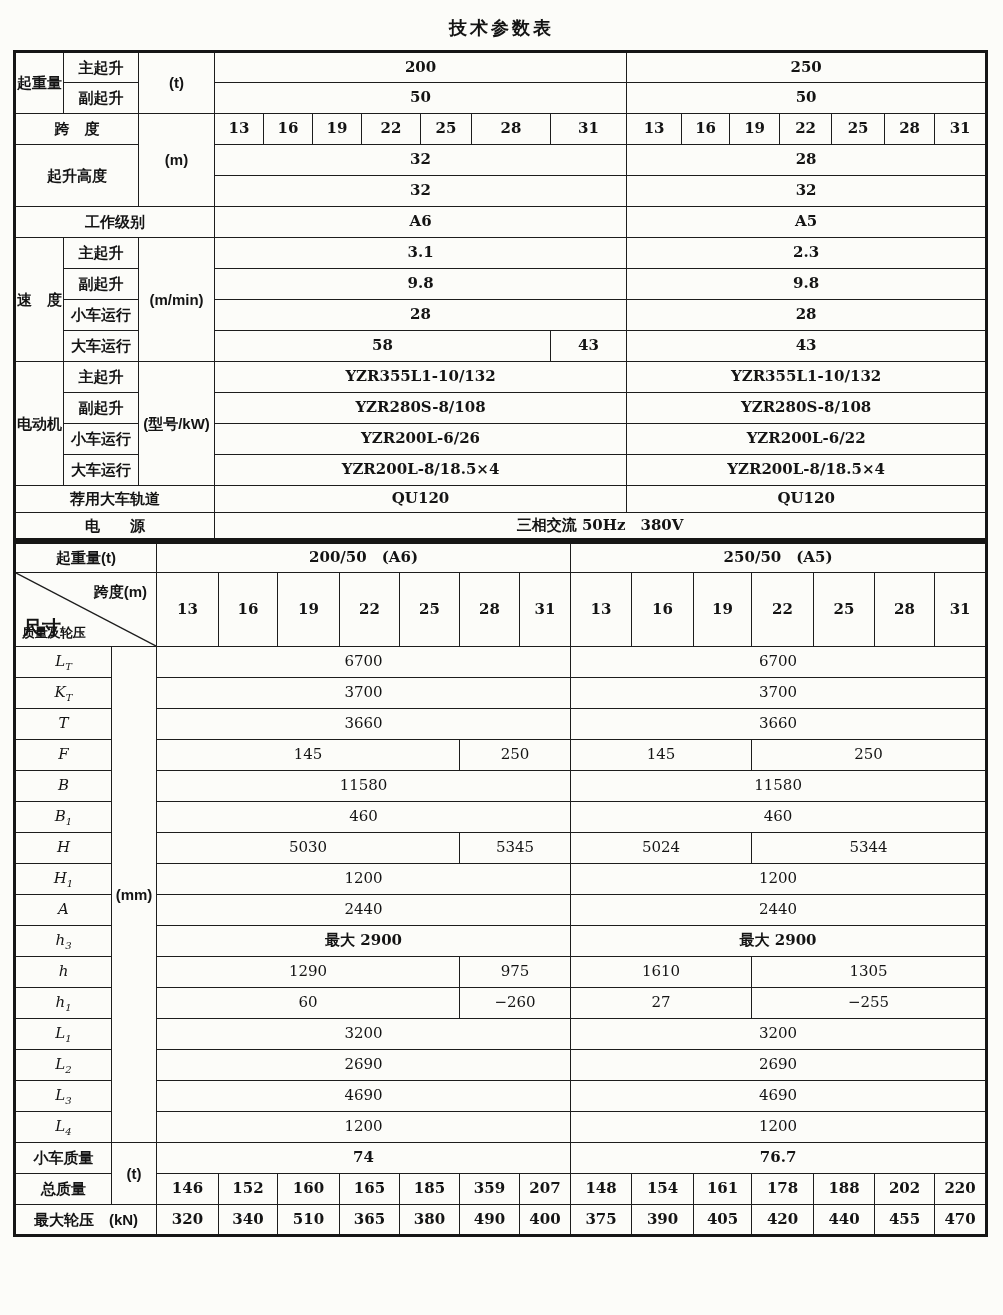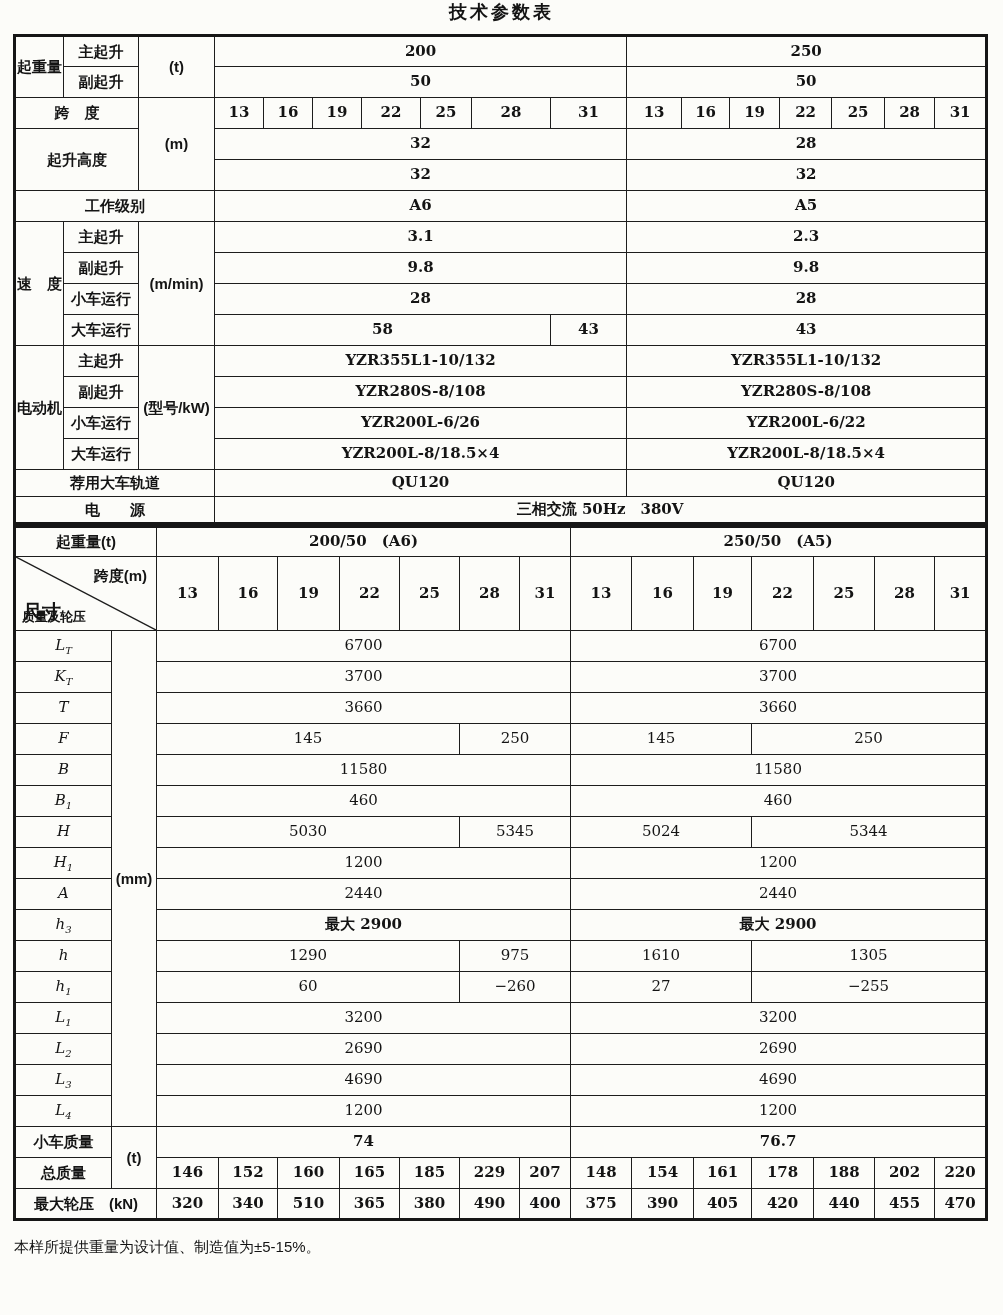--- a/index.html
+++ b/index.html
@@ -1,20 +1,20 @@
 <!DOCTYPE html>
 <html lang="zh"><head>
 <meta charset="utf-8">
 <style>
   html,body{margin:0;padding:0;background:#e8e6e1;}
   .sheet{
     position:relative;width:1003px;height:1315px;background:#fcfcf9;
     font-family:"Liberation Sans",sans-serif;color:#141414;overflow:hidden;
   }
-  .t1title{padding:0 0 10px;text-align:center;font-size:18px;font-weight:bold;letter-spacing:3px;}
+  .t1title{padding:16px 0 10px;text-align:center;font-size:18px;font-weight:bold;letter-spacing:3px;}
   .t2title{margin:11px 0 7px;text-align:center;font-size:16px;font-weight:bold;letter-spacing:1px;}
   table.spec{
     border-collapse:collapse;table-layout:fixed;margin-left:13px;width:972px;
     border:3px solid #161616;
   }
   table.spec td{
     border:1.6px solid #1d1d1d;text-align:center;vertical-align:middle;
     padding:0 1px;overflow:hidden;font-size:15px;line-height:1.15;
   }
   table.spec tr{height:31px;}
@@ -315,21 +315,21 @@
           <td class="k-valb" colspan="7">74</td>
           <td class="k-valb hl" colspan="7">76.7</td>
         </tr>
         <tr>
           <td class="k-label">总质量</td>
           <td class="k-valb">146</td>
           <td class="k-valb">152</td>
           <td class="k-valb">160</td>
           <td class="k-valb">165</td>
           <td class="k-valb">185</td>
-          <td class="k-valb">229</td>
+          <td class="k-valb">359</td>
           <td class="k-valb">207</td>
           <td class="k-valb hl">148</td>
           <td class="k-valb">154</td>
           <td class="k-valb">161</td>
           <td class="k-valb">178</td>
           <td class="k-valb">188</td>
           <td class="k-valb">202</td>
           <td class="k-valb">220</td>
         </tr>
         <tr>
@@ -345,15 +345,14 @@
           <td class="k-valb">390</td>
           <td class="k-valb">405</td>
           <td class="k-valb">420</td>
           <td class="k-valb">440</td>
           <td class="k-valb">455</td>
           <td class="k-valb">470</td>
         </tr>
       </tbody>
   </table>
 
-  <div class="footnote">本样所提供重量为设计值、制造值为±5-15%。</div>
 
 </div>
 
 </body></html>

